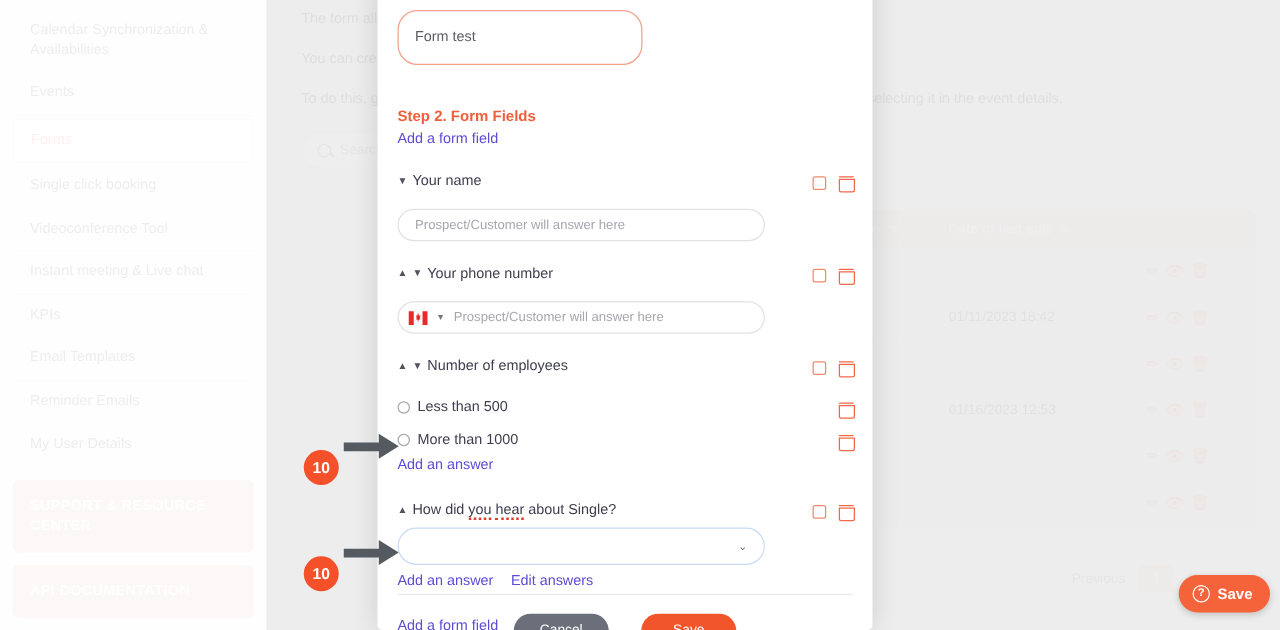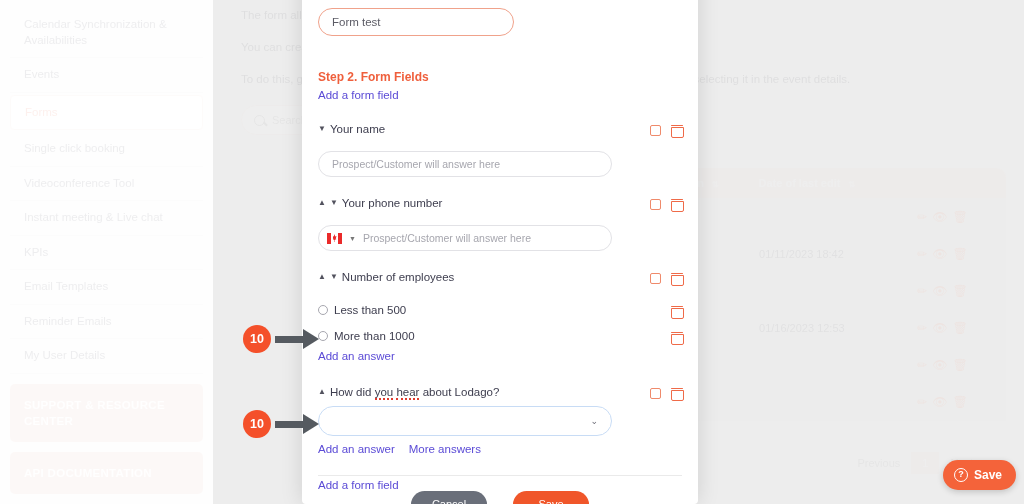--- a/index.html
+++ b/index.html
@@ -114,21 +114,21 @@
     width:396px; height:546px;
     background:#ffffff;
     box-shadow:0 0 22px rgba(0,0,0,.13);
     border-radius:4px;
     overflow:hidden;
   }
   .mpad { padding:0 16px; }
 
   .name-input {
     margin-top:50px;
-    width:196px; height:28px;
+    width:196px; height:44px;
     border:1px solid #f0a28b; border-radius:16px;
     font-size:11.5px; color:#5c5c66;
     padding:0 13px;
     display:flex; align-items:center;
     background:#fff;
   }
 
   .step-title {
     margin-top:34px;
     font-size:12px; font-weight:bold; color:#ef5f3c;
@@ -233,20 +233,21 @@
   .mbtn.save   { background:#f0562a; }
 
   
   .anno { position:absolute; display:flex; align-items:center; z-index:40; }
   .badge {
     width:28px;height:28px;border-radius:50%;
     background:#f4502a; color:#fff;
     font-size:12.5px; font-weight:bold;
     display:flex;align-items:center;justify-content:center;
     flex:none;
+    margin-top:35px;
   }
   .arrow { position:relative; width:44px; height:14px; margin-left:4px; flex:none; }
   .arrow .shaft { position:absolute; left:0; top:4px; width:30px; height:7px; background:#555a60; }
   .arrow .head {
     position:absolute; right:0; top:-3px;
     width:0;height:0;
     border-top:10px solid transparent;
     border-bottom:10px solid transparent;
     border-left:16px solid #555a60;
   }
@@ -474,35 +475,35 @@
         <span class="trash"></span>
       </div>
 
       <div class="link" style="margin-top:8px">Add an answer</div>
     </div>
 
     
     <div class="fieldrow" style="margin-top:22px">
       <div class="flabel">
         <span class="tri-up">▲</span>
-        <span><span>How did </span><span class="sp-err">you</span><span> </span><span class="sp-err">hear</span><span> about Lodago?</span></span>
+        <span><span>How did </span><span class="sp-err">you</span><span> </span><span class="sp-err">hear</span><span> about Single?</span></span>
       </div>
       <div class="ctrl-right">
         <span class="chk"></span>
         <span class="trash"></span>
       </div>
 
       <div class="select-box">
         <span style="flex:1"></span>
         <span class="sel-caret">⌄</span>
       </div>
 
       <div class="linkrow">
         <span class="link">Add an answer</span>
-        <span class="link">More answers</span>
+        <span class="link">Edit answers</span>
       </div>
     </div>
 
     <div class="link" style="margin-top:24px">Add a form field</div>
   </div>
 
   <div id="modal-divider"></div>
   <div id="modal-buttons">
     <div class="mbtn cancel">Cancel</div>
     <div class="mbtn save">Save</div>

